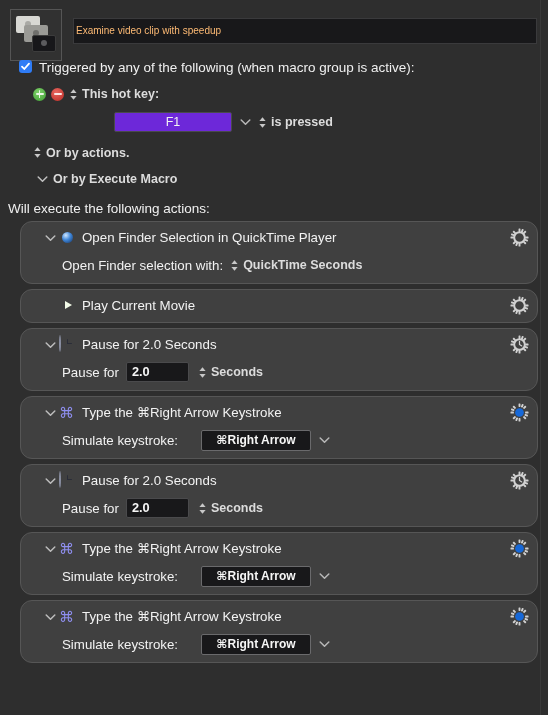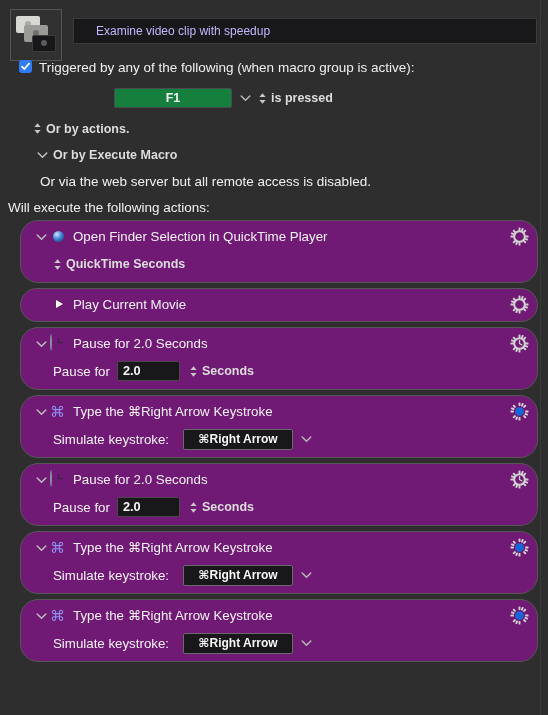--- a/index.html
+++ b/index.html
@@ -51,24 +51,24 @@
   .thumb-card.c2 .thumb-dot { left: 9px;  top: 5px;  width: 6px; height: 6px; background:#6f6f6c;}
   .thumb-card.c3 .thumb-dot { left: 8px;  top: 4px;  width: 6px; height: 6px; background:#5b5b5e;}
 
   .title-field {
     margin-left: 11px;
     margin-top: 9px;
     flex: 1 1 auto;
     height: 26px;
     background: #18181a;
     border: 1px solid #3a3a3c;
-    color: #c4b5fd;
-    font-size: 12px;
+    color: #fdba74;
+    font-size: 10px;
     line-height: 24px;
-    padding: 0 22px;
+    padding: 0 2px;
     white-space: nowrap;
     overflow: hidden;
     margin-right: 11px;
   }
 
   
   .trigger-block { padding: 0 0 0 19px; }
 
   .trig-line {
     display: flex;
@@ -127,26 +127,26 @@
   .key-field-line {
     display: flex;
     align-items: center;
     height: 26px;
     padding-left: 95px;
     margin-top: 3px;
   }
   .key-field {
     width: 118px;
     height: 20px;
-    background: #15803d;
+    background: #6d28d9;
     border: 1px solid #4a4a4c;
     border-radius: 2px;
     color: #f2f2f2;
     font-size: 12.5px;
-    font-weight: bold;
+    font-weight: normal;
     text-align: center;
     line-height: 18px;
   }
   .chev-down { margin: 0 7px 0 8px; flex: 0 0 auto; line-height:0;}
 
   .or-line {
     display: flex;
     align-items: center;
     height: 23px;
     padding-left: 14px;
@@ -164,26 +164,26 @@
     padding-left: 8px;
     margin-top: 11px;
     font-size: 13.5px;
     color: #f0f0f0;
   }
 
   
   .actions { padding: 5px 10px 0 20px; }
 
   .action {
-    background: #701a75;
+    background: #404040;
     border: 1px solid #565656;
-    border-radius: 18px;
+    border-radius: 12px;
     margin-bottom: 5px;
     position: relative;
-    padding: 5px 0 6px 8px;
+    padding: 5px 0 6px 17px;
   }
 
   .action-title {
     display: flex;
     align-items: center;
     height: 21px;
     padding-left: 7px;
   }
   .disclosure { width: 14px; flex: 0 0 auto; line-height: 0; }
   .act-icon { width: 17px; height: 17px; margin-right: 6px; flex: 0 0 auto; position: relative; }
@@ -221,21 +221,21 @@
   .keystroke-field {
     width: 110px; height: 21px;
     background: #18181a;
     border: 1px solid #6a6a6c;
     border-radius: 2px;
     color: #f6f6f6;
     font-size: 12px;
     font-weight: bold;
     text-align: center;
     line-height: 19px;
-    margin-left: 7px;
+    margin-left: 16px;
   }
 
   
   .qt-icon {
     width: 17px; height: 17px; border-radius: 4px;
     background: linear-gradient(160deg, #7ea7d8, #2a4f80);
     position: relative;
   }
   .qt-icon::after {
     content:''; position:absolute; left:3px; top:3px; width:11px; height:11px;
@@ -318,20 +318,36 @@
 
   <div class="trig-line">
     <span class="checkbox">
       <svg width="11" height="11" viewBox="0 0 11 11">
           <path d="M2 5.6 L4.3 8 L9 2.6" stroke="#ffffff" stroke-width="1.8" fill="none" stroke-linecap="round" stroke-linejoin="round"></path>
         </svg>
     </span>
     <span class="trig-label">Triggered by any of the following (when macro group is active):</span>
   </div>
 
+  <div class="hotkey-line">
+    <span class="circ-btn plus">
+        <i class="bar h"></i>
+        <i class="bar v"></i>
+      </span>
+    <span class="circ-btn minus">
+        <i class="bar h"></i>
+      </span>
+    <span class="stepper">
+      <svg class="cv" width="9" height="13" viewBox="0 0 9 13">
+          <path d="M4.5 1.2 L7.6 5 L1.4 5 Z" fill="#c8c8c8"></path>
+          <path d="M4.5 11.8 L1.4 8 L7.6 8 Z" fill="#c8c8c8"></path>
+        </svg>
+    </span>
+    <span class="bold-gray">This hot key:</span>
+  </div>
 
   <div class="key-field-line">
     <span class="key-field">F1</span>
     <span class="chev-down">
       <svg width="11" height="8" viewBox="0 0 11 8">
           <path d="M1.2 2 L5.5 6.2 L9.8 2" stroke="#b8b8b8" stroke-width="1.5" fill="none" stroke-linecap="round" stroke-linejoin="round"></path>
         </svg>
     </span>
     <span class="stepper">
       <svg class="cv" width="9" height="13" viewBox="0 0 9 13">
@@ -354,38 +370,38 @@
 
   <div class="or-line sub">
     <span class="chev-down" style="margin:0 5px 0 0">
       <svg width="11" height="8" viewBox="0 0 11 8">
           <path d="M1.2 2 L5.5 6.2 L9.8 2" stroke="#c0c0c0" stroke-width="1.5" fill="none" stroke-linecap="round" stroke-linejoin="round"></path>
         </svg>
     </span>
     <span class="bold-gray">Or by Execute Macro</span>
   </div>
 
-  <div class="webline">Or via the web server but all remote access is disabled.</div>
 </div>
 
 <div class="will-exec">Will execute the following actions:</div>
 
 <div class="actions">
 
   <div class="action">
     <div class="action-title">
       <span class="disclosure">
         <svg width="11" height="8" viewBox="0 0 11 8">
             <path d="M1.2 2 L5.5 6.2 L9.8 2" stroke="#bdbdbd" stroke-width="1.5" fill="none" stroke-linecap="round" stroke-linejoin="round"></path>
           </svg>
       </span>
       <span class="act-icon"><span class="qt-icon"></span></span>
       <span class="act-title-text">Open Finder Selection in QuickTime Player</span>
     </div>
     <div class="action-body">
+      <span class="body-label">Open Finder selection with:</span>
       <span class="stepper">
         <svg class="cv" width="9" height="13" viewBox="0 0 9 13">
             <path d="M4.5 1.2 L7.6 5 L1.4 5 Z" fill="#c8c8c8"></path>
             <path d="M4.5 11.8 L1.4 8 L7.6 8 Z" fill="#c8c8c8"></path>
           </svg>
       </span>
       <span class="bold-gray">QuickTime Seconds</span>
     </div>
     <span class="gear">
       <svg width="19" height="19" viewBox="0 0 20 20">

